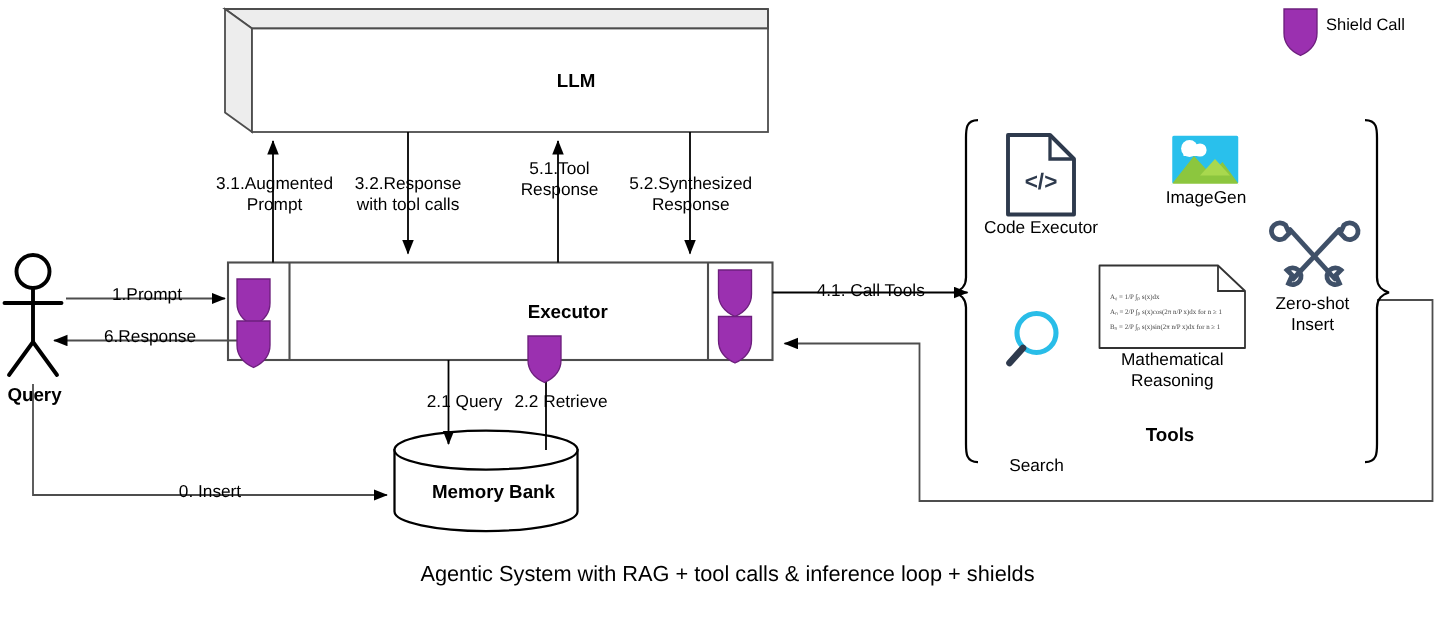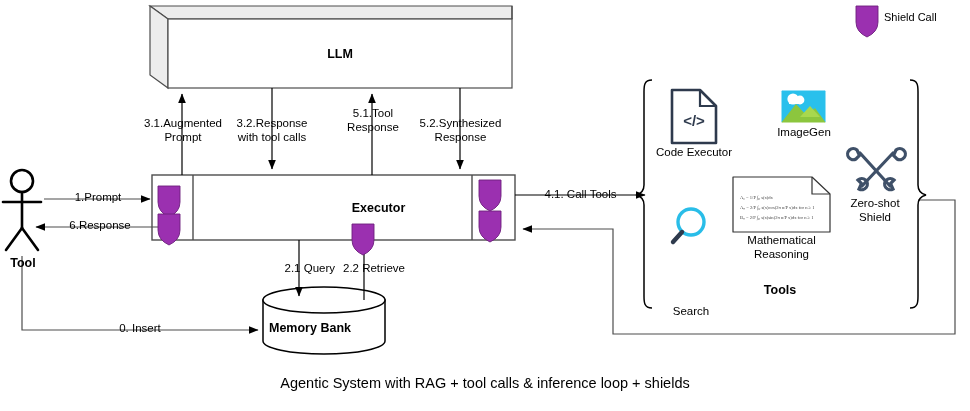--- a/index.html
+++ b/index.html
@@ -133,24 +133,24 @@
   <g fill="#9b30b0" stroke="#6d1f7d" stroke-width="0.9">
     <path d="M158,186 L180,186 L180,202 Q180,212 169,217 Q158,212 158,202 Z"></path>
     <path d="M158,214 L180,214 L180,230 Q180,240 169,245 Q158,240 158,230 Z"></path>
     <path d="M479,180 L501,180 L501,196 Q501,206 490,211 Q479,206 479,196 Z"></path>
     <path d="M479,211 L501,211 L501,227 Q501,237 490,242 Q479,237 479,227 Z"></path>
     <path d="M352,224 L374,224 L374,240 Q374,250 363,255 Q352,250 352,240 Z"></path>
     <path d="M856,6 L878,6 L878,22 Q878,32 867,37 Q856,32 856,22 Z"></path>
   </g>
 </svg>
 
-<div class="node-title" style="left:168px;top:47px;width:344px;">LLM</div>
+<div class="node-title" style="left:168px;top:47px;width:344px;padding-left:44px;">LLM</div>
 <div class="node-title" style="left:193px;top:201px;width:279px;padding-left:46px;">Executor</div>
-<div class="node-title" style="left:249px;top:321px;width:122px;">Memory Bank</div>
-<div class="node-title" style="left:0px;top:256px;width:46px;">Tool</div>
+<div class="node-title" style="left:268px;top:321px;width:122px;">Memory Bank</div>
+<div class="node-title" style="left:0px;top:256px;width:46px;">Query</div>
 <div class="node-title" style="left:720px;top:283px;width:120px;">Tools</div>
 
 <div class="lbl" style="left:80px;top:322px;width:120px;">0. Insert</div>
 <div class="lbl" style="left:48px;top:191px;width:100px;">1.Prompt</div>
 <div class="lbl" style="left:255px;top:262px;width:80px;text-align:right;">2.1 Query</div>
 <div class="lbl" style="left:333px;top:262px;width:82px;">2.2 Retrieve</div>
 <div class="lbl" style="left:133px;top:117px;width:100px;text-align:center;">3.1.Augmented
 Prompt</div>
 <div class="lbl" style="left:222px;top:117px;width:100px;">3.2.Response
 with tool calls</div>
@@ -160,19 +160,19 @@
 <div class="lbl" style="left:408px;top:117px;width:105px;">5.2.Synthesized
 Response</div>
 <div class="lbl" style="left:50px;top:219px;width:100px;">6.Response</div>
 
 <div class="icon-cap" style="left:646px;top:146px;width:96px;">Code Executor</div>
 <div class="icon-cap" style="left:763px;top:126px;width:82px;">ImageGen</div>
 <div class="icon-cap" style="left:653px;top:257px;width:76px;margin-top:48px;">Search</div>
 <div class="icon-cap" style="left:729px;top:234px;width:105px;">Mathematical
 Reasoning</div>
 <div class="icon-cap" style="left:833px;top:197px;width:84px;">Zero-shot
-Shield</div>
+Insert</div>
 
 <div class="legend-txt" style="left:884px;top:11px;">Shield Call</div>
 
 <div class="caption" style="top:375px;">Agentic System with RAG + tool calls &amp; inference loop + shields</div>
 
 </div>
 
 </body></html>

